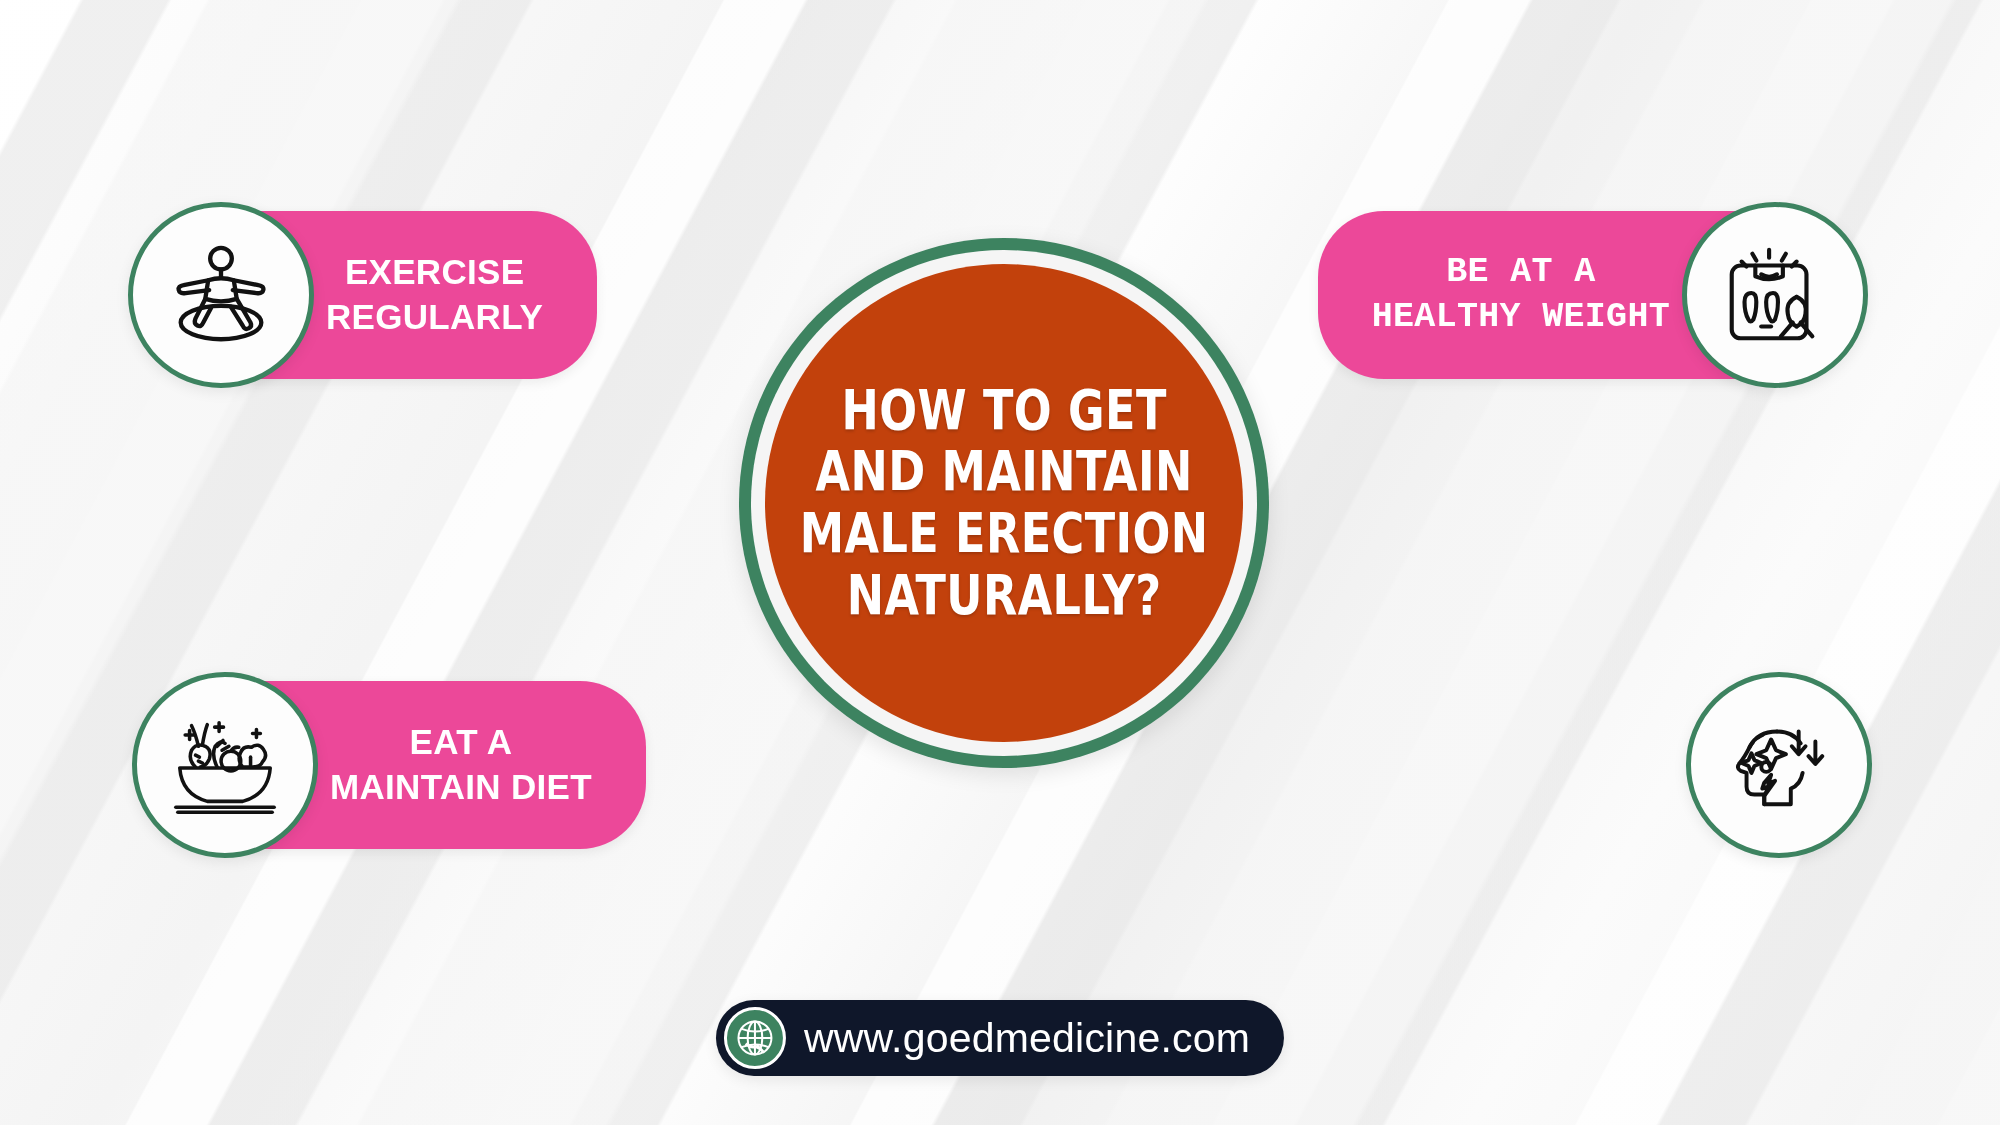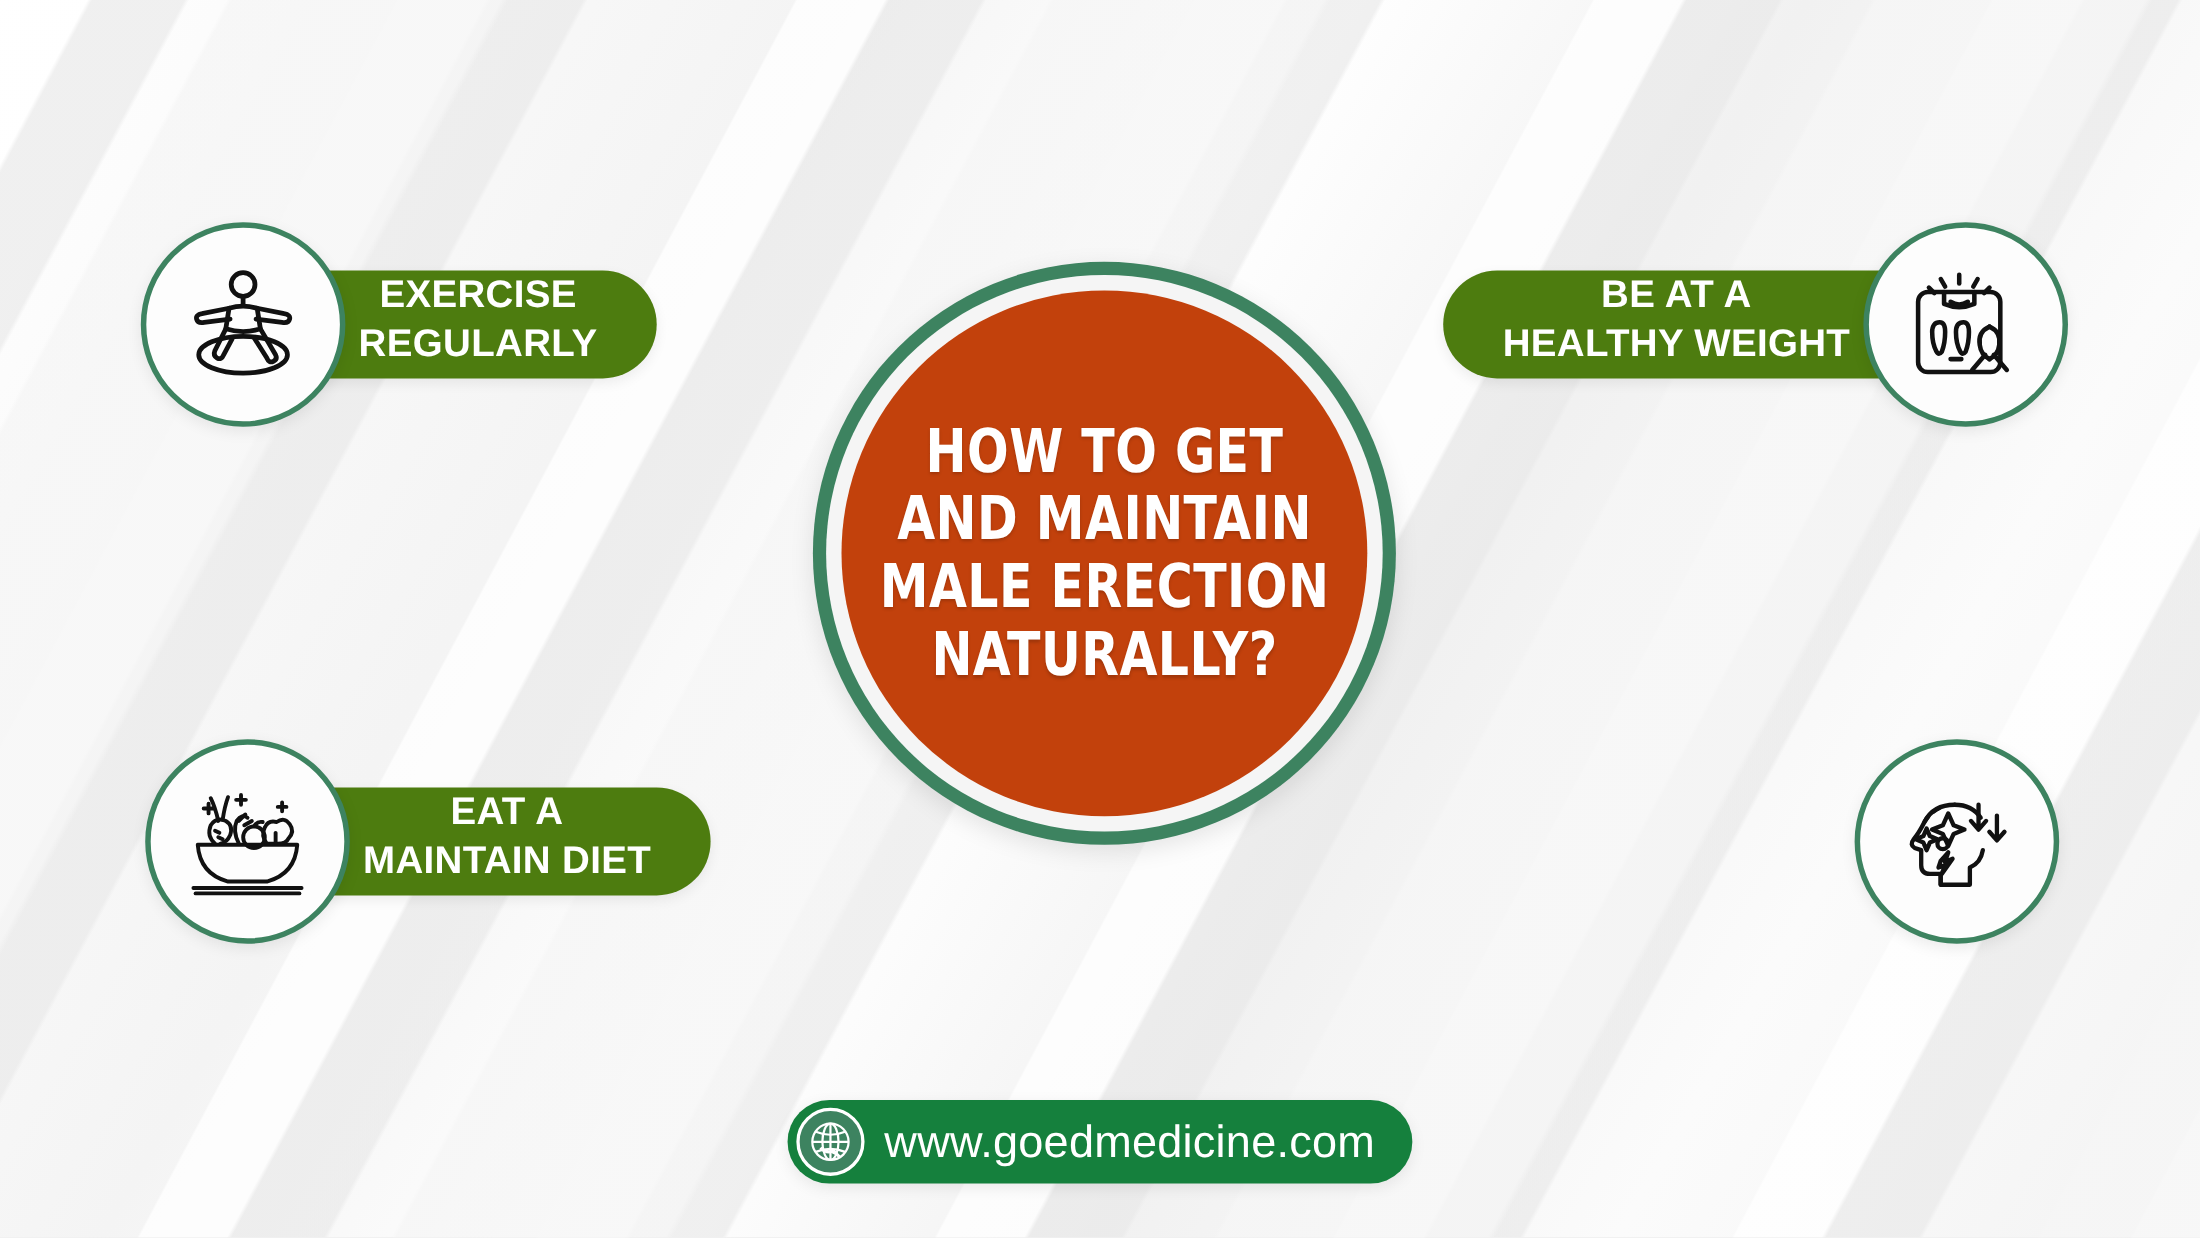--- a/index.html
+++ b/index.html
@@ -114,24 +114,24 @@
   .node {
     position: absolute;
     height: 150px;
     display: flex;
     align-items: center;
   }
   .node.left  { flex-direction: row; }
   .node.right { flex-direction: row-reverse; }
 
   .pill {
-    height: 98px;
-    background: #4d7c0f;
-    display: flex;
-    align-items: flex-start;
+    height: 168px;
+    background: #ec4899;
+    display: flex;
+    align-items: center;
     justify-content: center;
     box-shadow: 0 4px 12px rgba(0,0,0,0.07);
   }
   .node.left  .pill { border-radius: 0 66px 66px 0; padding: 0 54px 0 84px; margin-left: -72px; }
   .node.right .pill { border-radius: 66px 0 0 66px; padding: 0 84px 0 54px; margin-right: -72px; }
 
   .pill-label {
     color: #ffffff;
     font-weight: 700;
     font-size: 35px;
@@ -155,31 +155,31 @@
     display: flex;
     align-items: center;
     justify-content: center;
     box-shadow: 0 4px 14px rgba(0,0,0,0.08);
   }
   .icon-circle svg { display: block; }
 
   
   #node-exercise { left: 128px;  top: 220px; }
   #node-diet     { left: 132px;  top: 690px; }
-  #node-weight   { right: 120px; top: 220px; }
+  #node-weight   { right: 132px; top: 220px; font-family: Liberation Mono, monospace; }
   #node-stress   { right: 128px; top: 690px; }
 
   
   .footer {
     position: absolute;
     left: 50%;
     transform: translateX(-50%);
     top: 1000px;
     height: 76px;
-    background: #15803d;
+    background: #0f172a;
     border-radius: 40px;
     display: flex;
     align-items: center;
     padding: 0 34px 0 8px;
     box-shadow: 0 4px 14px rgba(0,0,0,0.08);
   }
   .globe-badge {
     width: 62px;
     height: 62px;
     flex: 0 0 62px;

